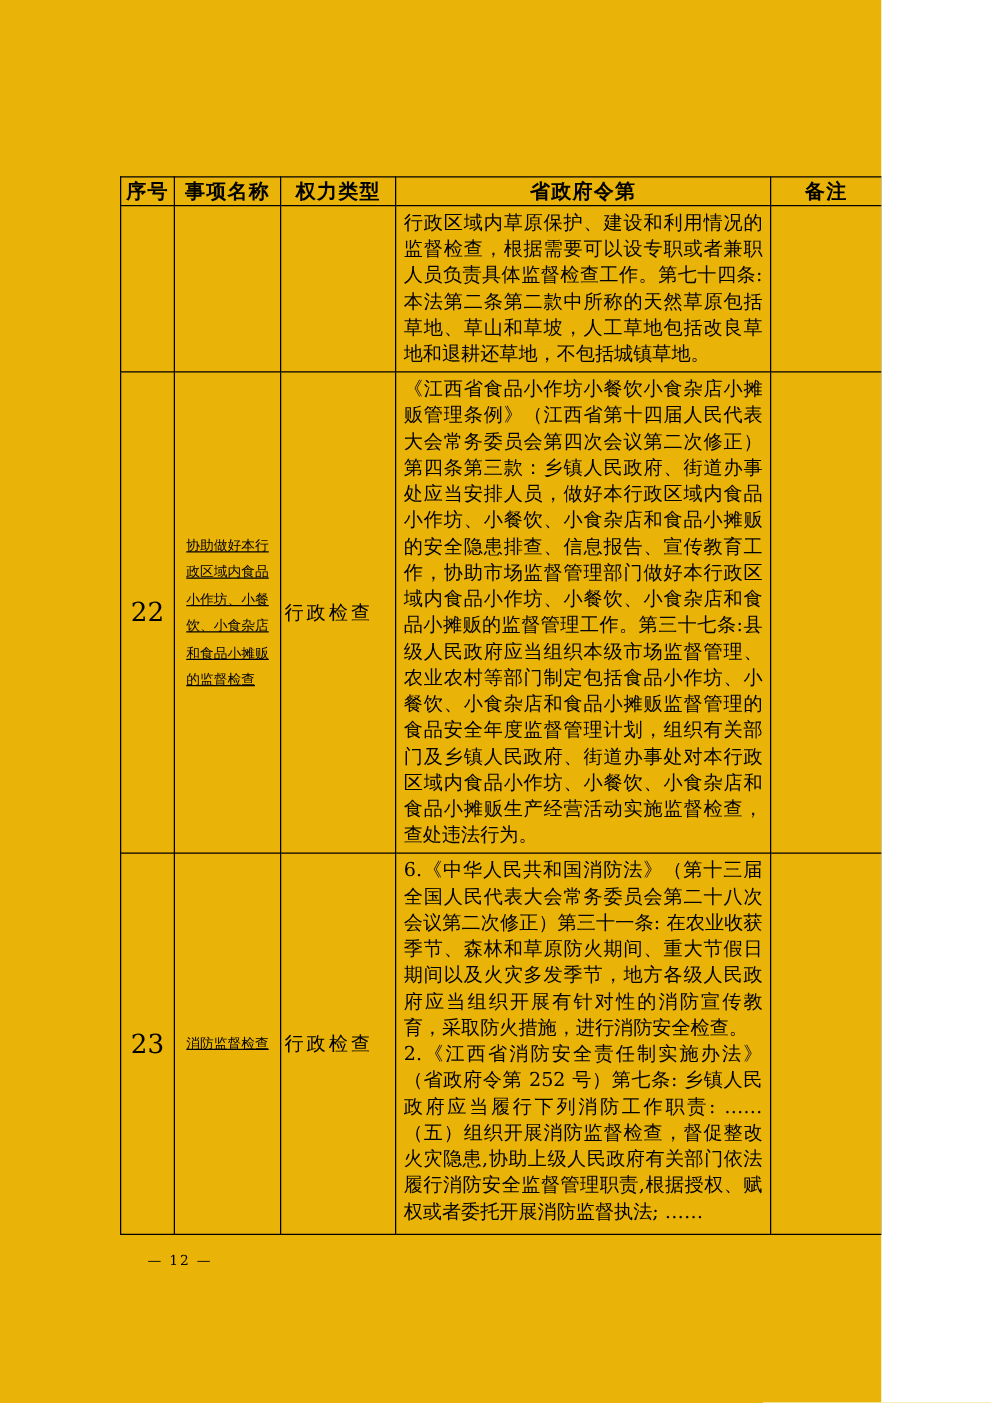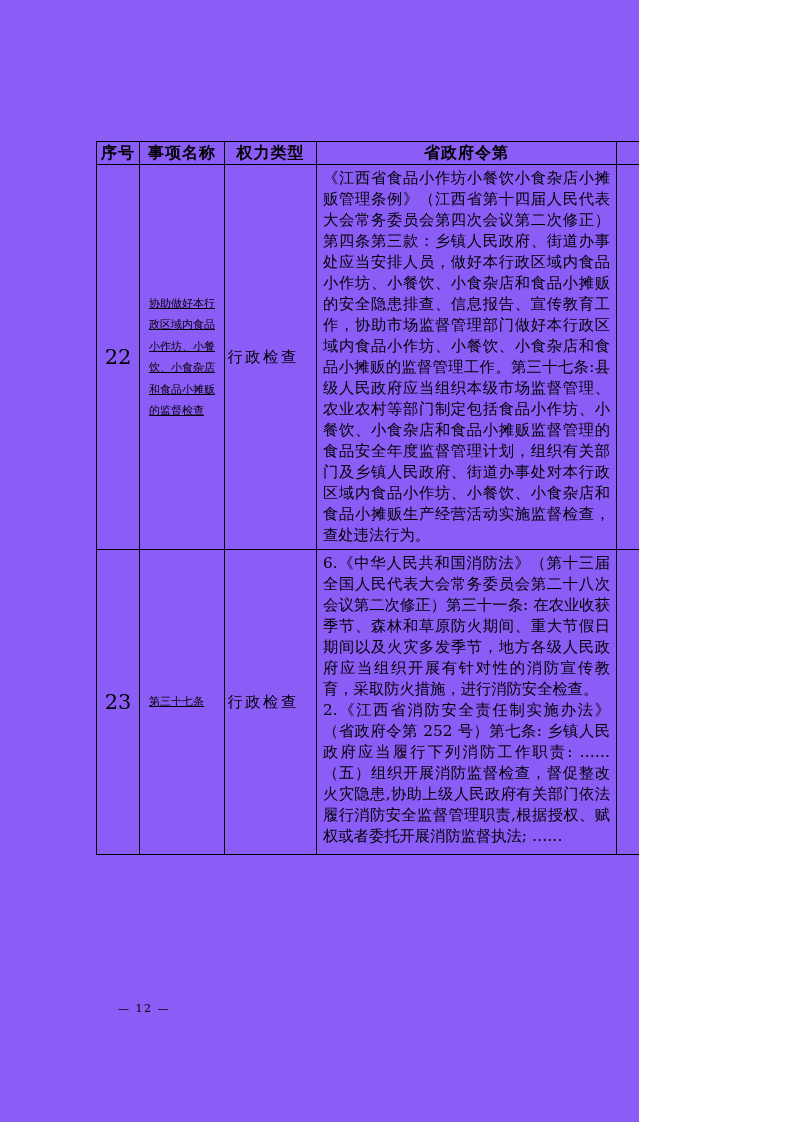--- a/index.html
+++ b/index.html
@@ -1,20 +1,20 @@
 <!DOCTYPE html>
 <html><head>
 <meta charset="utf-8">
 <style>
   html, body { margin: 0; padding: 0; background: #ffffff; }
   .page {
     position: relative;
-    width: 639px;
+    width: 705px;
     height: 1122px;
-    background: #8b5cf6;
+    background: #eab308;
     color: #000000;
     font-family: "DejaVu Serif", serif;
     overflow: hidden;
   }
   table.doc-table {
     position: absolute;
     left: 96px;
     top: 141px;
     width: 609px;
     border-collapse: collapse;
@@ -99,32 +99,41 @@
     <thead>
       <tr>
         <th>序号</th>
         <th>事项名称</th>
         <th>权力类型</th>
         <th>省政府令第</th>
         <th>备注</th>
       </tr>
     </thead>
     <tbody>
+      <tr class="row-cont">
+        <td class="cell-seq"></td>
+        <td class="cell-name"></td>
+        <td class="cell-type"></td>
+        <td class="cell-basis">
+          <p>行政区域内草原保护、建设和利用情况的监督检查，根据需要可以设专职或者兼职人员负责具体监督检查工作。第七十四条:本法第二条第二款中所称的天然草原包括草地、草山和草坡，人工草地包括改良草地和退耕还草地，不包括城镇草地。</p>
+        </td>
+        <td class="cell-remark"></td>
+      </tr>
       <tr class="row-22">
         <td class="cell-seq">22</td>
         <td class="cell-name">协助做好本行政区域内食品小作坊、小餐饮、小食杂店和食品小摊贩的监督检查</td>
         <td class="cell-type">行政检查</td>
         <td class="cell-basis">
           <p>《江西省食品小作坊小餐饮小食杂店小摊贩管理条例》（江西省第十四届人民代表大会常务委员会第四次会议第二次修正）第四条第三款：乡镇人民政府、街道办事处应当安排人员，做好本行政区域内食品小作坊、小餐饮、小食杂店和食品小摊贩的安全隐患排查、信息报告、宣传教育工作，协助市场监督管理部门做好本行政区域内食品小作坊、小餐饮、小食杂店和食品小摊贩的监督管理工作。第三十七条:县级人民政府应当组织本级市场监督管理、农业农村等部门制定包括食品小作坊、小餐饮、小食杂店和食品小摊贩监督管理的食品安全年度监督管理计划，组织有关部门及乡镇人民政府、街道办事处对本行政区域内食品小作坊、小餐饮、小食杂店和食品小摊贩生产经营活动实施监督检查，查处违法行为。</p>
         </td>
         <td class="cell-remark"></td>
       </tr>
       <tr class="row-23">
         <td class="cell-seq">23</td>
-        <td class="cell-name">第三十七条</td>
+        <td class="cell-name">消防监督检查</td>
         <td class="cell-type">行政检查</td>
         <td class="cell-basis">
           <p>6.《中华人民共和国消防法》（第十三届全国人民代表大会常务委员会第二十八次会议第二次修正）第三十一条: 在农业收获季节、森林和草原防火期间、重大节假日期间以及火灾多发季节，地方各级人民政府应当组织开展有针对性的消防宣传教育，采取防火措施，进行消防安全检查。</p>
           <p>2.《江西省消防安全责任制实施办法》（省政府令第 252 号）第七条: 乡镇人民政府应当履行下列消防工作职责: ……（五）组织开展消防监督检查，督促整改火灾隐患,协助上级人民政府有关部门依法履行消防安全监督管理职责,根据授权、赋权或者委托开展消防监督执法; ……</p>
         </td>
         <td class="cell-remark"></td>
       </tr>
     </tbody>
   </table>
 

